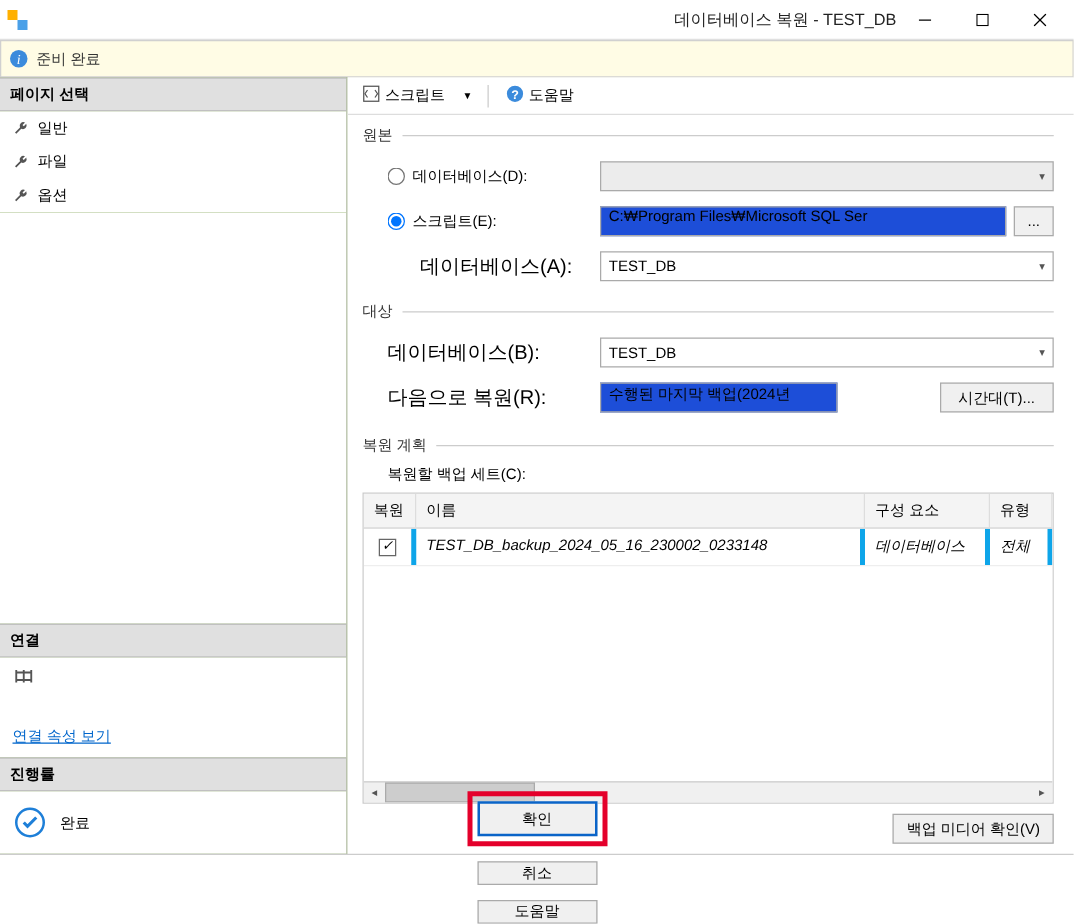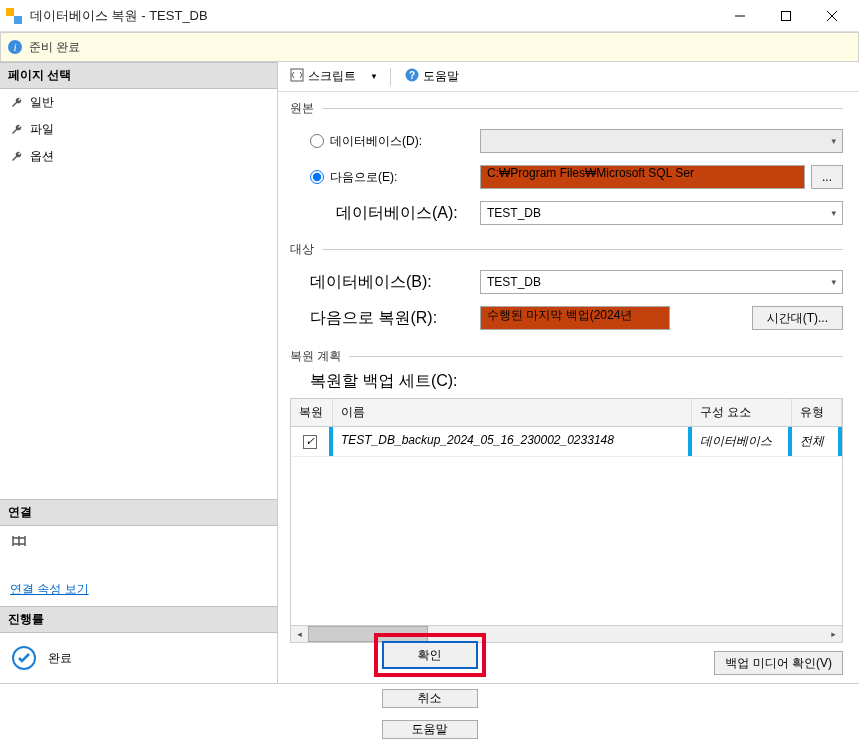--- a/index.html
+++ b/index.html
@@ -1,20 +1,20 @@
 <!DOCTYPE html>
 <html><head>
 <meta charset="utf-8">
 <style>
 * { box-sizing: border-box; margin: 0; padding: 0; }
 body { font-family: "Malgun Gothic", "Segoe UI", sans-serif; font-size: 12px; background: #fff; width: 859px; height: 739px; overflow: hidden; display: flex; flex-direction: column; }
 
 .titlebar { height: 32px; display: flex; align-items: center; padding: 0 4px; border-bottom: 1px solid #e0e0e0; }
 .titlebar .icon { width: 20px; height: 20px; margin-right: 6px; }
-.titlebar .title { flex: 1; font-size: 13px; color: #222; }
+.titlebar .title { flex: 1; font-size: 13px; color: #222; text-align: right; }
 .titlebar .win-controls { display: flex; }
 .titlebar .win-btn { width: 46px; height: 30px; display: flex; align-items: center; justify-content: center; cursor: pointer; }
 .titlebar .win-btn svg { width: 10px; height: 10px; }
 
 .info-bar { height: 30px; background: #fffce5; border: 1px solid #d0d0d0; display: flex; align-items: center; padding: 0 6px; }
 .info-bar .info-icon { width: 16px; height: 16px; margin-right: 6px; }
 .info-bar .info-text { font-size: 12px; color: #333; }
 
 .main { flex: 1; display: flex; min-height: 0; }
 
@@ -41,26 +41,26 @@
 .form-area { flex: 1; padding: 8px 16px 8px 12px; overflow: hidden; display: flex; flex-direction: column; }
 .fieldset-label { font-size: 12px; color: #333; display: flex; align-items: center; gap: 8px; margin-bottom: 6px; }
 .fieldset-label .line { flex: 1; height: 1px; background: #ccc; }
 .form-row { display: flex; align-items: center; margin: 6px 0 6px 20px; }
 .form-row .radio-cell { display: flex; align-items: center; width: 170px; gap: 6px; }
 .form-row .label-cell { width: 170px; font-size: 16px; padding-left: 26px; }
 .form-row .field { flex: 1; display: flex; align-items: center; gap: 6px; }
 .dropdown { flex: 1; height: 24px; border: 1px solid #aaa; background: #fff; display: flex; align-items: center; padding: 0 6px; font-size: 12px; position: relative; }
 .dropdown.disabled { background: #ececec; }
 .dropdown .chev { position: absolute; right: 6px; font-size: 9px; color: #555; }
-.text-input { flex: 1; height: 24px; border: 1px solid #aaa; background: #c2410c; padding: 0 6px; font-size: 12px; white-space: nowrap; overflow: hidden; }
+.text-input { flex: 1; height: 24px; border: 1px solid #aaa; background: #1d4ed8; padding: 0 6px; font-size: 12px; white-space: nowrap; overflow: hidden; }
 .browse-btn { width: 32px; height: 24px; border: 1px solid #aaa; background: #f0f0f0; font-size: 12px; cursor: pointer; display: flex; align-items:center; justify-content:center; }
 .side-btn { height: 24px; padding: 0 14px; border: 1px solid #aaa; background: #f0f0f0; font-size: 12px; cursor: pointer; }
 
 .plan-label { margin: 12px 0 4px 0; }
-.sub-label { font-size: 16px; margin: 2px 0 6px 20px; }
+.sub-label { font-size: 12px; margin: 2px 0 6px 20px; }
 
 .grid-wrap { border: 1px solid #ccc; margin-left: 0; flex: 1; display: flex; flex-direction: column; min-height: 180px; overflow: hidden; }
 .grid-header { display: flex; background: #f4f4f4; border-bottom: 1px solid #ccc; font-size: 12px; }
 .grid-header .gh { padding: 5px 8px; border-right: 1px solid #ddd; white-space: nowrap; }
 .gh-restore { width: 42px; }
 .gh-name { flex: 1; min-width: 340px; }
 .gh-component { width: 100px; }
 .gh-type { width: 50px; }
 .grid-body { flex: 1; overflow: hidden; background: #fff; }
 .grid-row { display: flex; font-size: 12px; border-bottom: 1px solid #eee; }
@@ -206,21 +206,21 @@
         <div class="field">
           <div class="dropdown disabled">
               <span></span>
               <span class="chev">▾</span>
             </div>
         </div>
       </div>
       <div class="form-row">
         <label class="radio-cell">
           <input type="radio" name="src" checked="" style="">
-          <span>다음으로(E):</span>
+          <span>스크립트(E):</span>
         </label>
         <div class="field">
           <div class="text-input">C:₩Program Files₩Microsoft SQL Ser</div>
           <div class="browse-btn">...</div>
         </div>
       </div>
       <div class="form-row">
         <div class="label-cell">데이터베이스(A):</div>
         <div class="field">
           <div class="dropdown">

